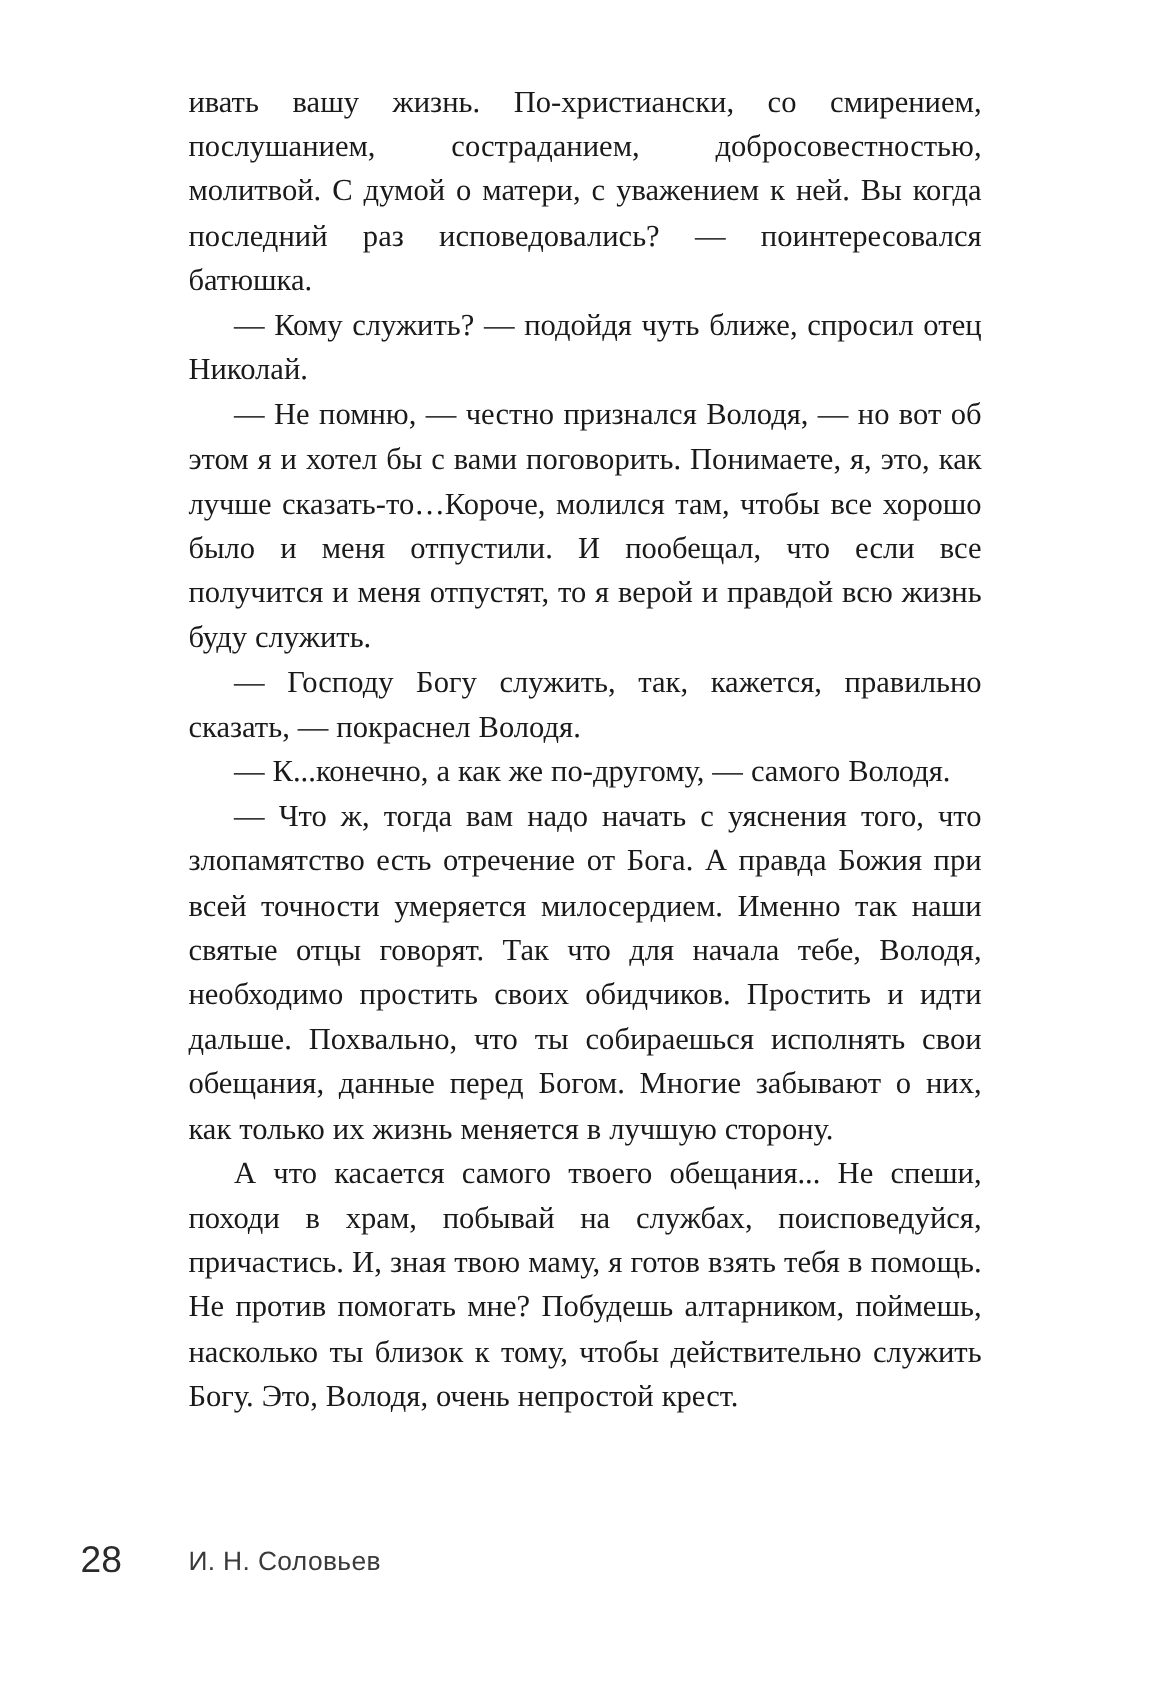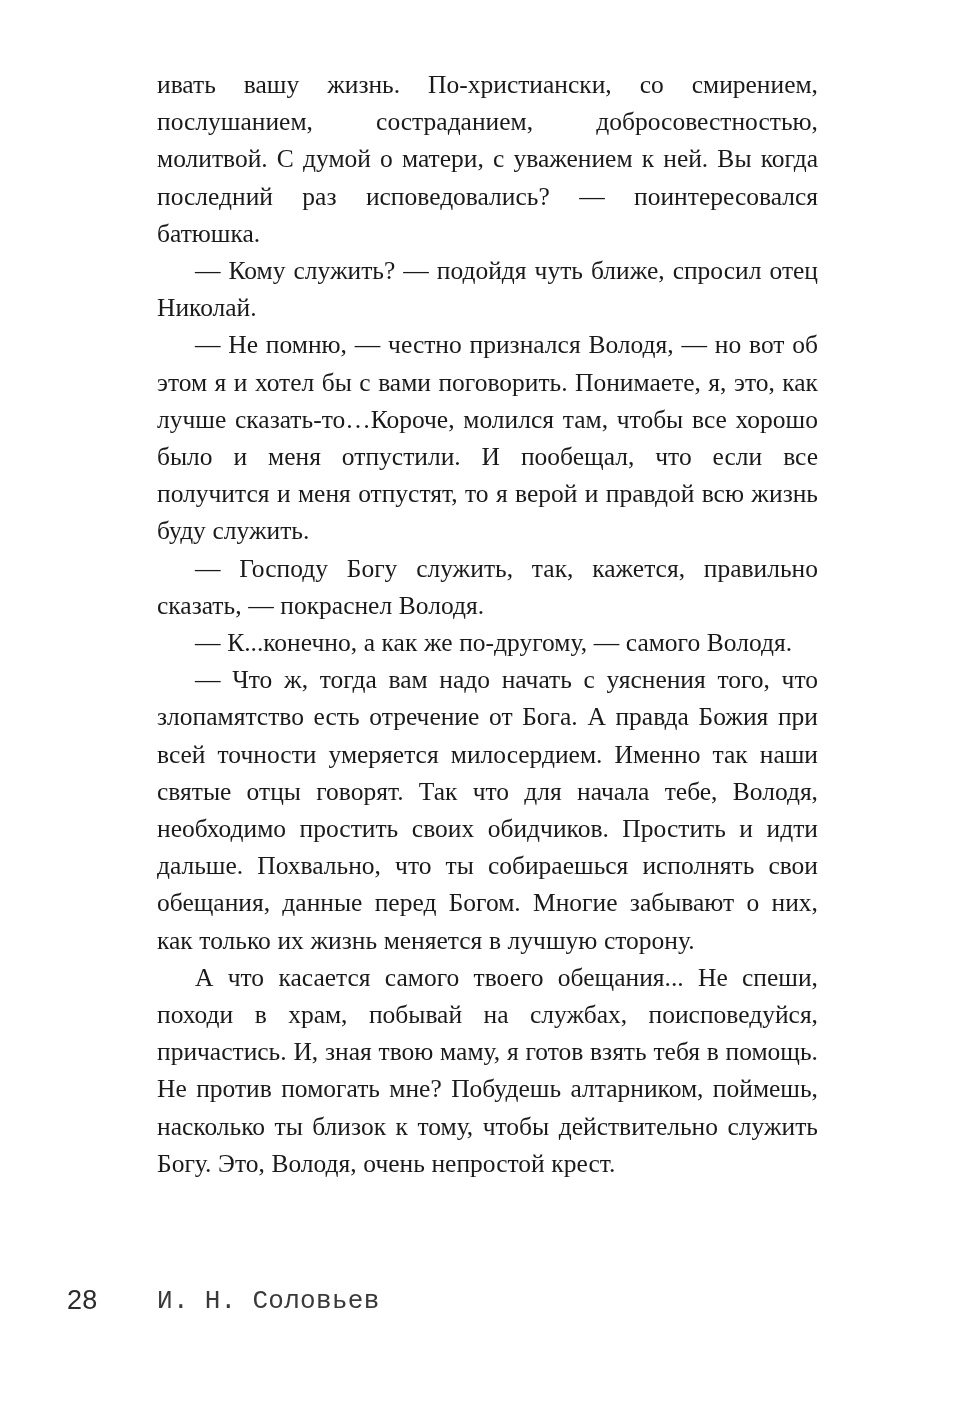--- a/index.html
+++ b/index.html
@@ -56,32 +56,32 @@
     top: 1283px;
     width: 970px;
     height: 46px;
   }
 
   .footer-page-number {
     position: absolute;
     left: 67px;
     top: 0;
     font-family: "Liberation Sans", "DejaVu Sans", sans-serif;
-    font-size: 27px;
+    font-size: 31px;
     line-height: 34px;
     color: #2b2b2b;
     letter-spacing: 0.2px;
   }
 
   .footer-author {
     position: absolute;
     left: 157px;
     top: 4px;
-    font-family: Liberation Mono, monospace;
-    font-size: 26px;
+    font-family: Liberation Sans, sans-serif;
+    font-size: 22px;
     line-height: 28px;
     color: #3a3a3a;
     letter-spacing: 0.3px;
   }
 </style>
 </head>
 <body>
 
 <div class="page">
 

